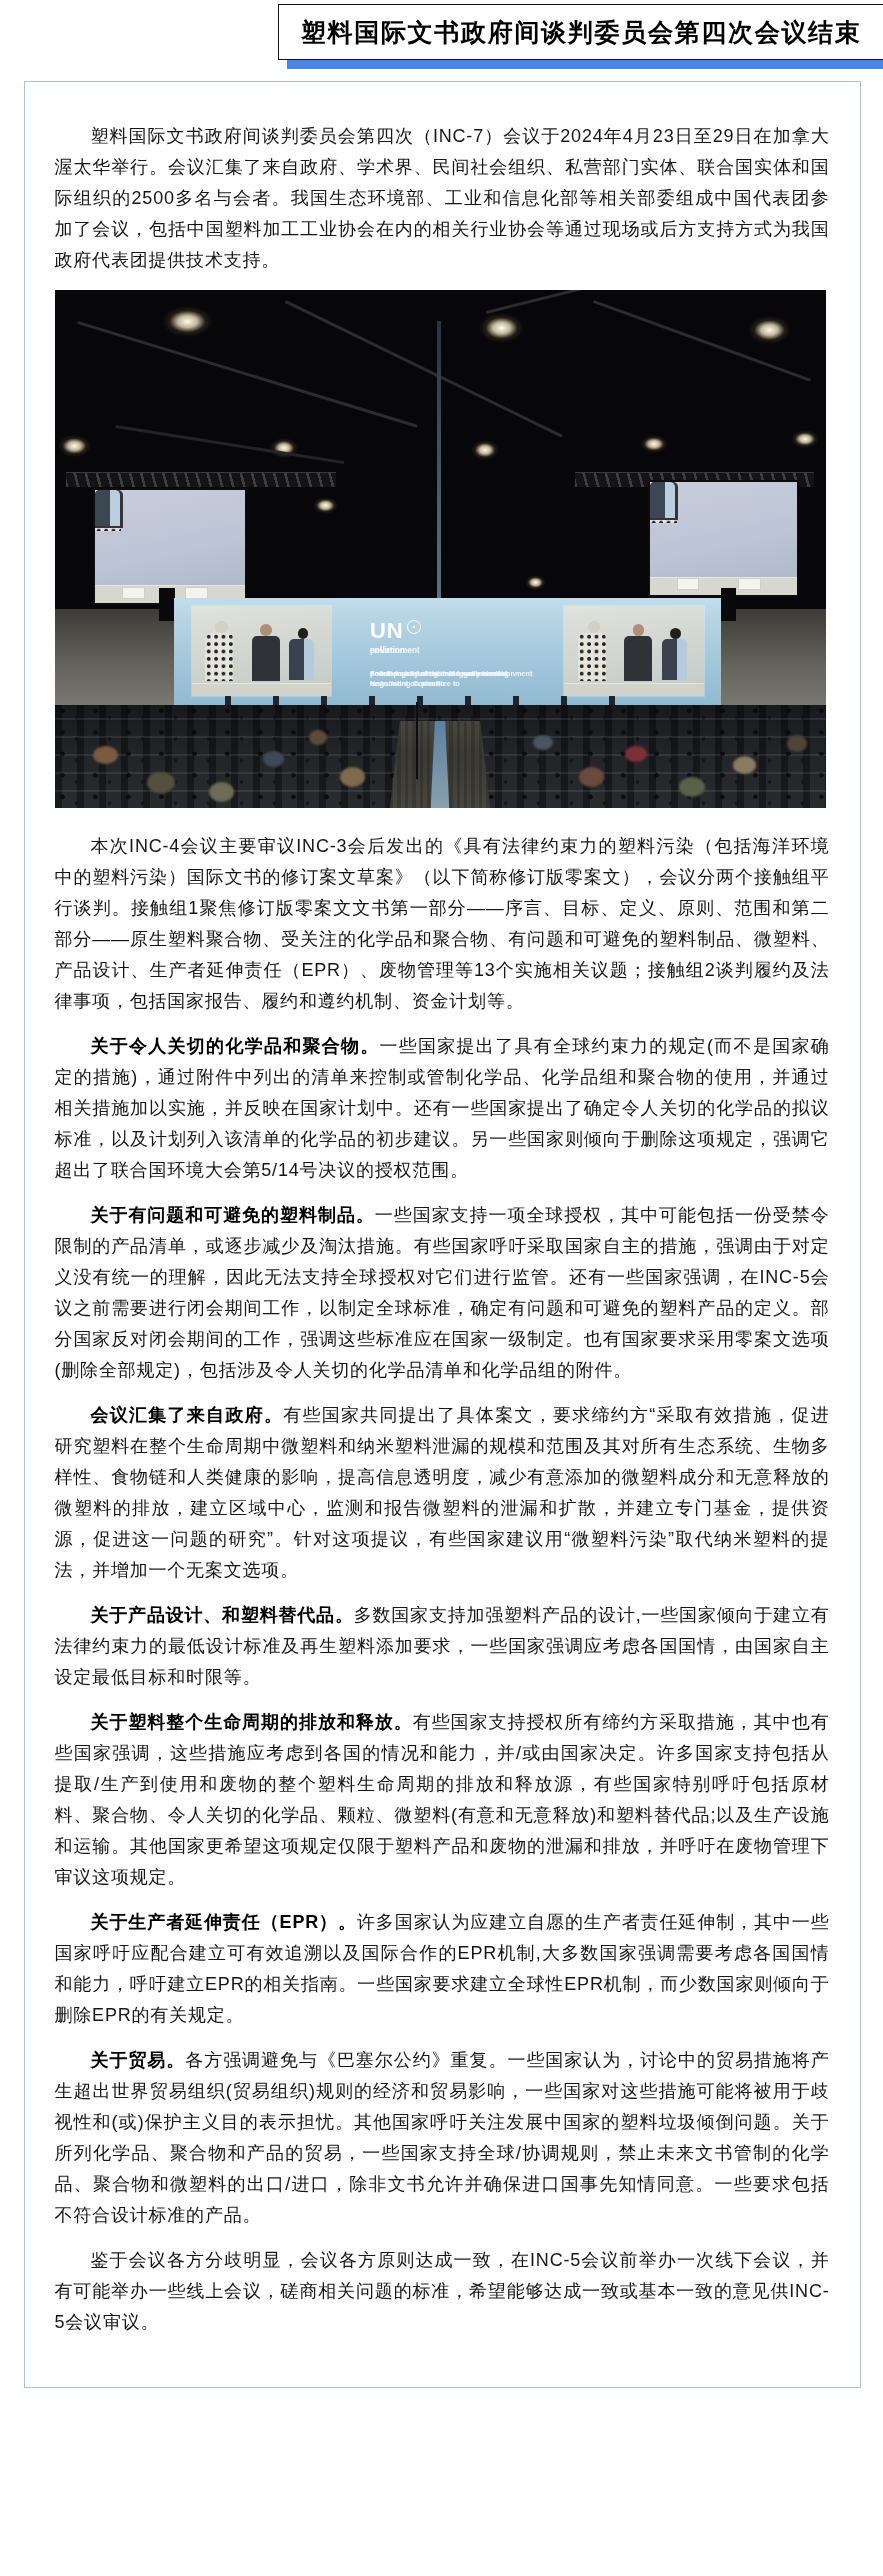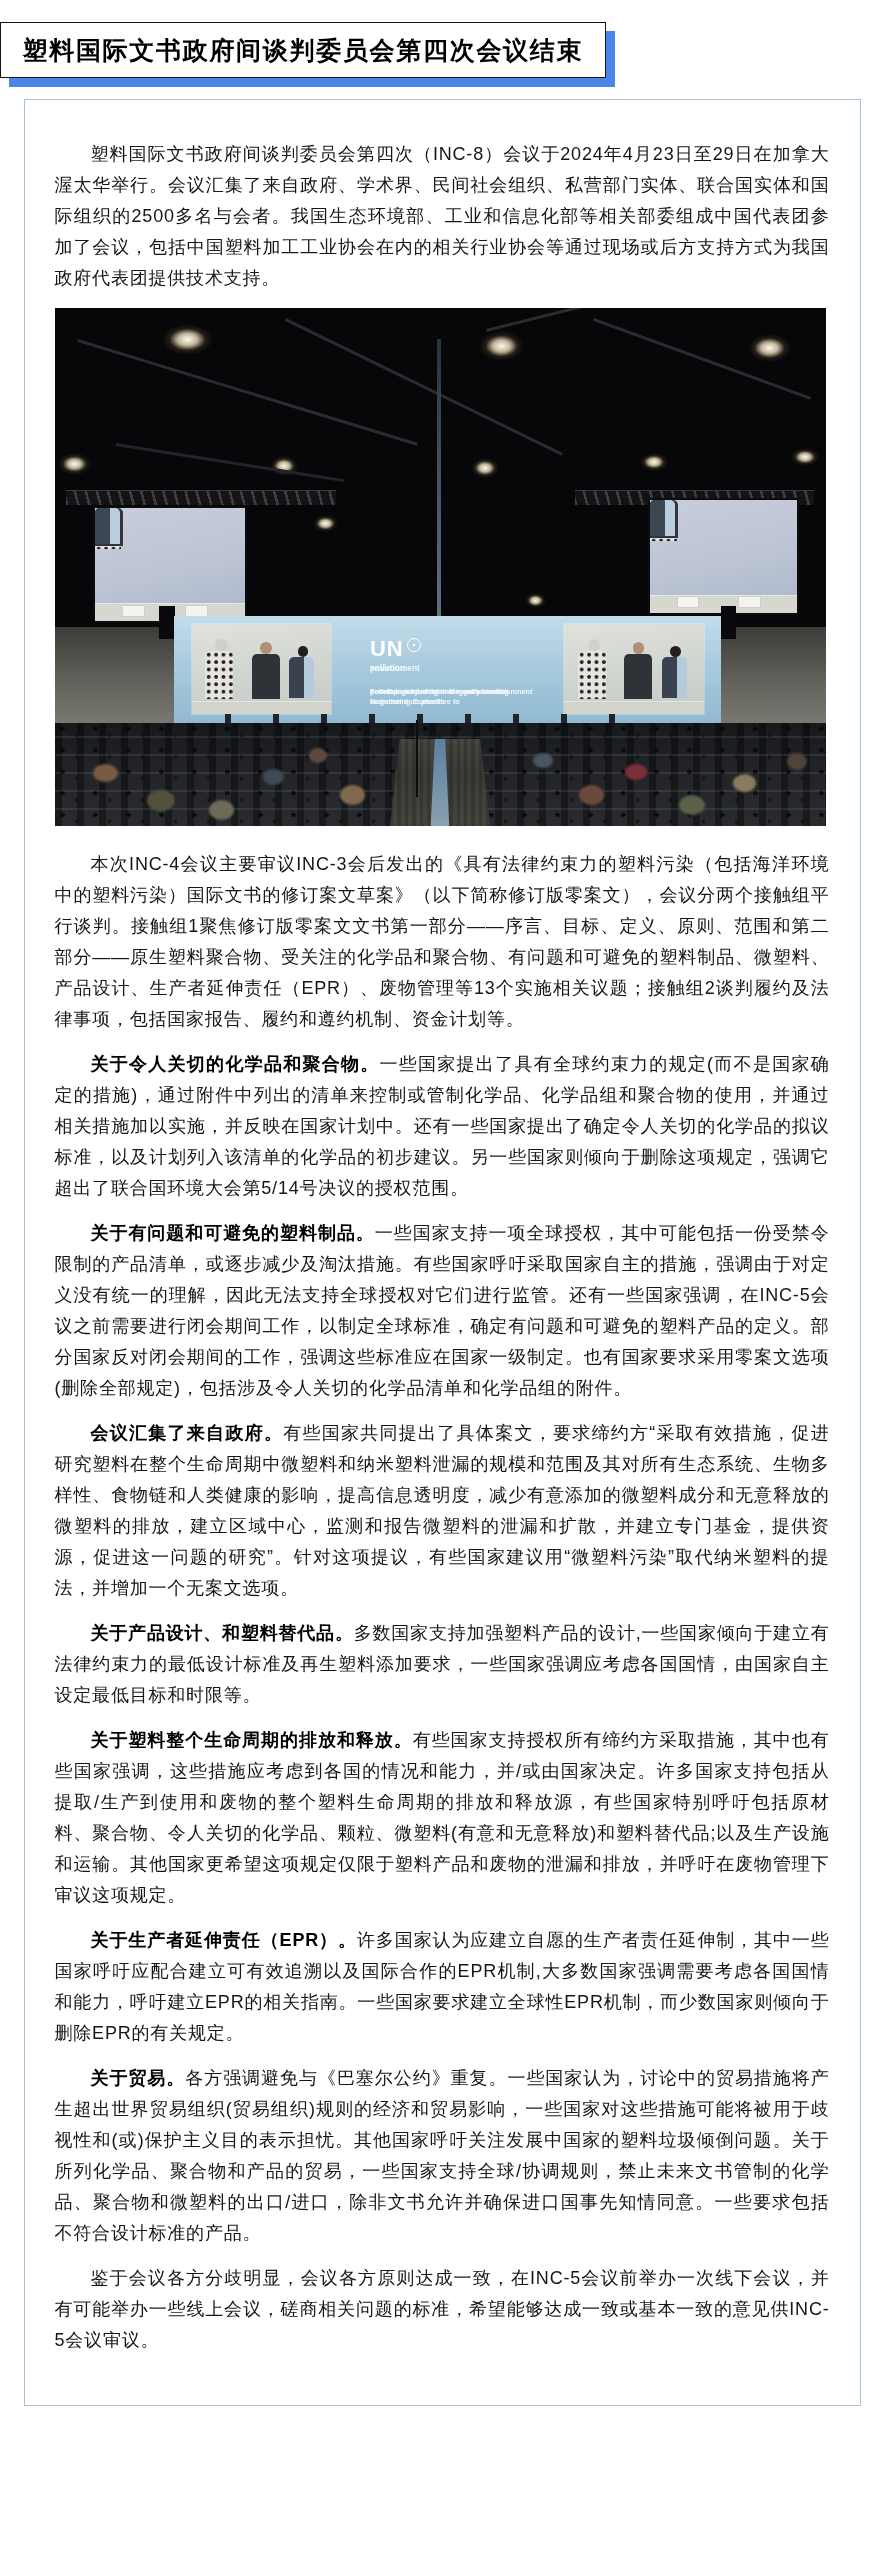--- a/index.html
+++ b/index.html
@@ -1,19 +1,19 @@
 <!DOCTYPE html>
 <html style="font-size:13.2px"><head>
 <meta charset="utf-8">
 <style>
   html,body{margin:0;padding:0;background:#ffffff;}
   body{width:884px;font-family:"Liberation Sans","DejaVu Sans",sans-serif;color:#111;}
 
   
-  .title-wrap{padding-top:22px;text-align:left;}
+  .title-wrap{padding-top:4px;text-align:right;}
   .title-box{display:inline-block;background:#fff;border:1.7px solid #141414;
     box-shadow:9px 9px 0 #4a86e8;padding:10.7px 21.5px;
     font-size:25px;font-weight:bold;letter-spacing:1.7px;color:#000;}
 
   
   .content-box{width:837px;box-sizing:border-box;margin:20.6px auto 0;
     border:1.7px solid #a9c4d8;background:#fff;padding:25px 30px 35px;}
 
   .para{font-size:18px;line-height:31px;letter-spacing:0.8px;text-align:justify;
     text-indent:2em;margin:14px 0;color:#161616;}
@@ -118,21 +118,21 @@
 <body>
 
 <div>
 
   <div class="title-wrap">
     <div class="title-box">塑料国际文书政府间谈判委员会第四次会议结束</div>
   </div>
 
   <div class="content-box">
 
-    <p class="para">塑料国际文书政府间谈判委员会第四次（INC-8）会议于2024年4月23日至29日在加拿大渥太华举行。会议汇集了来自政府、学术界、民间社会组织、私营部门实体、联合国实体和国际组织的2500多名与会者。我国生态环境部、工业和信息化部等相关部委组成中国代表团参加了会议，包括中国塑料加工工业协会在内的相关行业协会等通过现场或后方支持方式为我国政府代表团提供技术支持。</p>
+    <p class="para">塑料国际文书政府间谈判委员会第四次（INC-7）会议于2024年4月23日至29日在加拿大渥太华举行。会议汇集了来自政府、学术界、民间社会组织、私营部门实体、联合国实体和国际组织的2500多名与会者。我国生态环境部、工业和信息化部等相关部委组成中国代表团参加了会议，包括中国塑料加工工业协会在内的相关行业协会等通过现场或后方支持方式为我国政府代表团提供技术支持。</p>
 
     <div class="photo">
 
       <div class="glow g1"></div>
       <div class="glow g2"></div>
       <div class="glow g3"></div>
       <div class="glow g4"></div>
       <div class="glow g5"></div>
       <div class="glow g6"></div>
       <div class="glow g7"></div>

